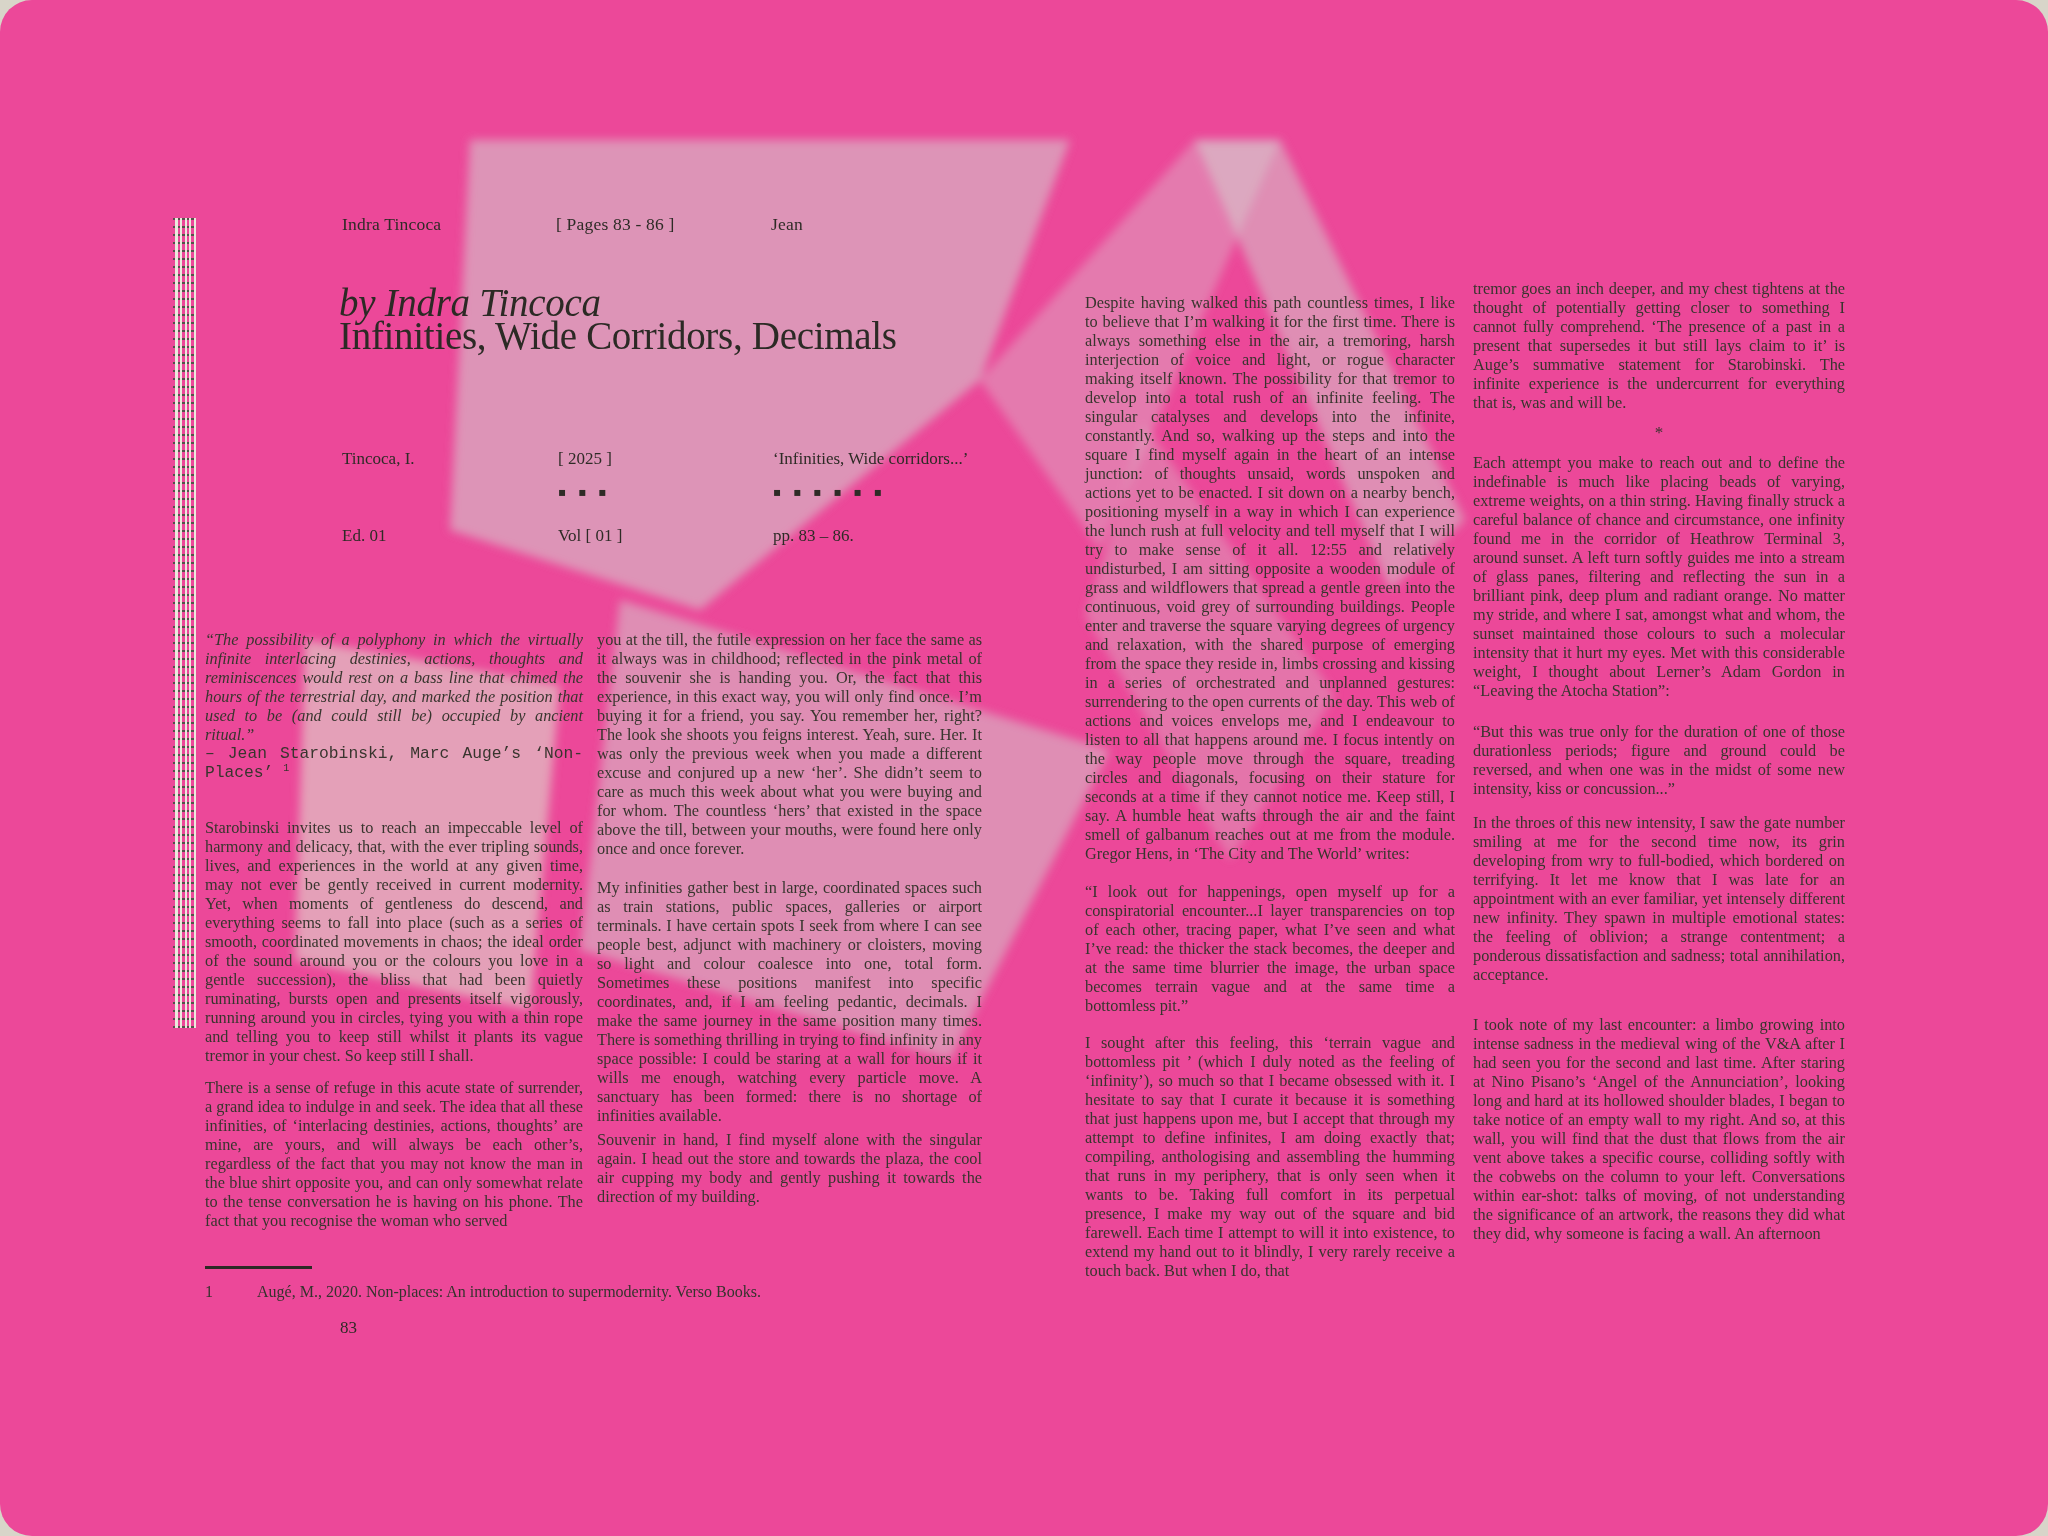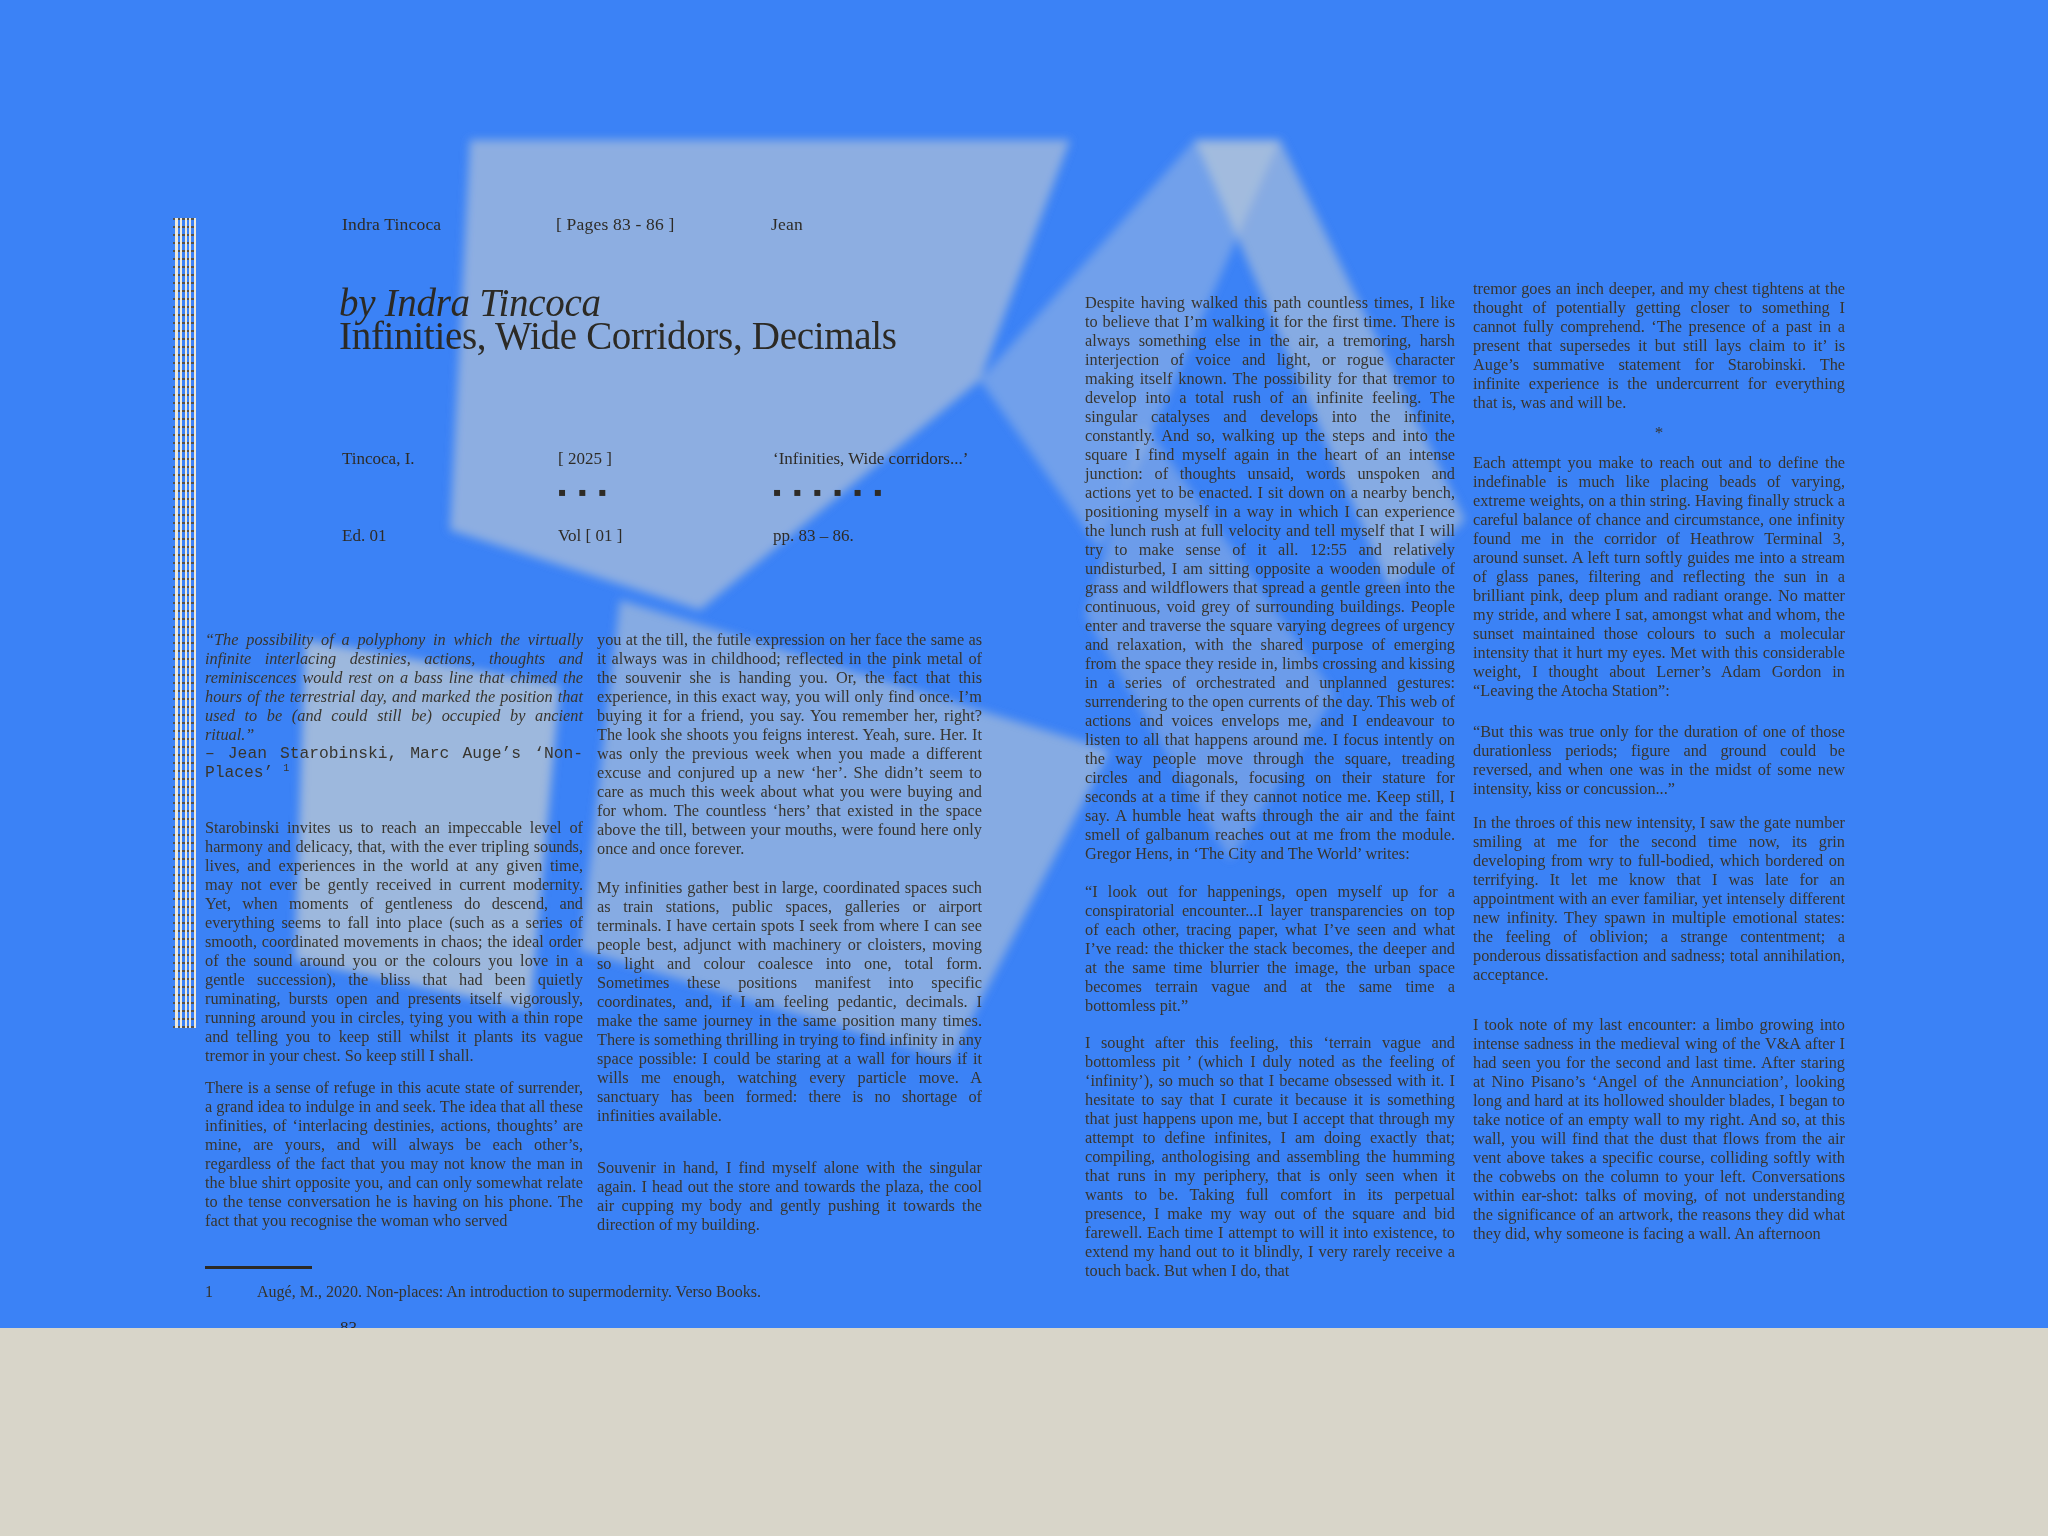--- a/index.html
+++ b/index.html
@@ -1,20 +1,20 @@
 <!DOCTYPE html>
 <html><head>
 <meta charset="utf-8">
 <style>
   html,body{margin:0;padding:0;background:#d8d5c9;}
   .page{
-    position:relative;width:2048px;height:1328px;
-    background:#3b82f6;
+    position:relative;width:2048px;height:1536px;
+    background:#ec4899;
     font-family:"Liberation Serif","DejaVu Serif",serif;
-    color:#38352e;overflow:hidden;
+    color:#38352e;overflow:hidden;border-radius:32px;
   }
   .watermark{position:absolute;left:280px;top:130px;width:1250px;height:980px;pointer-events:none;}
   .dotted-strip{
     position:absolute;left:173px;top:218px;width:23px;height:810px;
     background-image:
       repeating-linear-gradient(90deg, transparent 0 2.5px, #ece9dd 2.5px 4.6px),
       repeating-linear-gradient(180deg, #55524a 0 2.4px, transparent 2.4px 8px);
   }
   .hdr{position:absolute;top:214px;font-size:17.5px;color:#2e2b26;letter-spacing:.2px;white-space:nowrap;}
   .title-block{position:absolute;left:339px;top:286px;color:#2c2a25;}
@@ -80,21 +80,21 @@
   <div class="col" style="left:205px;top:630px;width:378px;">
     <p class="quote">“The possibility of a polyphony in which the virtually infinite interlacing destinies, actions, thoughts and reminiscences would rest on a bass line that chimed the hours of the terrestrial day, and marked the position that used to be (and could still be) occupied by ancient ritual.”</p>
     <p class="attribution"><span>–  Jean Starobinski, Marc Auge’s ‘Non-Places’ </span><sup>1</sup></p>
     <p style="margin-top:36px">Starobinski invites us to reach an impeccable level of harmony and delicacy, that, with the ever tripling sounds, lives, and experiences in the world at any given time, may not ever be gently received in current modernity. Yet, when moments of gentleness do descend, and everything seems to fall into place (such as a series of smooth, coordinated movements in chaos; the ideal order of the sound around you or the colours you love in a gentle succession), the bliss that had been quietly ruminating, bursts open and presents itself vigorously, running around you in circles, tying you with a thin rope and telling you to keep still whilst it plants its vague tremor in your chest. So keep still I shall.</p>
     <p style="margin-top:13px">There is a sense of refuge in this acute state of surrender, a grand idea to indulge in and seek. The idea that all these infinities, of ‘interlacing destinies, actions, thoughts’ are mine, are yours, and will always be each other’s, regardless of the fact that you may not know the man in the blue shirt opposite you, and can only somewhat relate to the tense conversation he is having on his phone. The fact that you recognise the woman who served</p>
   </div>
 
   <div class="col" style="left:597px;top:630px;width:385px;">
     <p>you at the till, the futile expression on her face the same as it always was in childhood; reflected in the pink metal of the souvenir she is handing you. Or, the fact that this experience, in this exact way, you will only find once. I’m buying it for a friend, you say. You remember her, right? The look she shoots you feigns interest. Yeah, sure. Her. It was only the previous week when you made a different excuse and conjured up a new ‘her’. She didn’t seem to care as much this week about what you were buying and for whom. The countless ‘hers’ that existed in the space above the till, between your mouths, were found here only once and once forever.</p>
     <p style="margin-top:20px">My infinities gather best in large, coordinated spaces such as train stations, public spaces, galleries or airport terminals. I have certain spots I seek from where I can see people best, adjunct with machinery or cloisters, moving so light and colour coalesce into one, total form. Sometimes these positions manifest into specific coordinates, and, if I am feeling pedantic, decimals. I make the same journey in the same position many times. There is something thrilling in trying to find infinity in any space possible: I could be staring at a wall for hours if it wills me enough, watching every particle move. A sanctuary has been formed: there is no shortage of infinities available.</p>
-    <p style="margin-top:33px">Souvenir in hand, I find myself alone with the singular again. I head out the store and towards the plaza, the cool air cupping my body and gently pushing it towards the direction of my building.</p>
+    <p style="margin-top:5px">Souvenir in hand, I find myself alone with the singular again. I head out the store and towards the plaza, the cool air cupping my body and gently pushing it towards the direction of my building.</p>
   </div>
 
   <div class="col" style="left:1085px;top:293px;width:370px;">
     <p>Despite having walked this path countless times, I like to believe that I’m walking it for the first time. There is always something else in the air, a tremoring, harsh interjection of voice and light, or rogue character making itself known. The possibility for that tremor to develop into a total rush of an infinite feeling. The singular catalyses and develops into the infinite, constantly. And so, walking up the steps and into the square I find myself again in the heart of an intense junction: of thoughts unsaid, words unspoken and actions yet to be enacted. I sit down on a nearby bench, positioning myself in a way in which I can experience the lunch rush at full velocity and tell myself that I will try to make sense of it all. 12:55 and relatively undisturbed, I am sitting opposite a wooden module of grass and wildflowers that spread a gentle green into the continuous, void grey of surrounding buildings. People enter and traverse the square varying degrees of urgency and relaxation, with the shared purpose of emerging from the space they reside in, limbs crossing and kissing in a series of orchestrated and unplanned gestures: surrendering to the open currents of the day. This web of actions and voices envelops me, and I endeavour to listen to all that happens around me. I focus intently on the way people move through the square, treading circles and diagonals, focusing on their stature for seconds at a time if they cannot notice me. Keep still, I say. A humble heat wafts through the air and the faint smell of galbanum reaches out at me from the module. Gregor Hens, in ‘The City and The World’ writes:</p>
     <p style="margin-top:19px">“I look out for happenings, open myself up for a conspiratorial encounter...I layer transparencies on top of each other, tracing paper, what I’ve seen and what I’ve read: the thicker the stack becomes, the deeper and at the same time blurrier the image, the urban space becomes terrain vague and at the same time a bottomless pit.”</p>
     <p style="margin-top:18px">I sought after this feeling, this ‘terrain vague and bottomless pit ’ (which I duly noted as the feeling of ‘infinity’), so much so that I became obsessed with it. I hesitate to say that I curate it because it is something that just happens upon me, but I accept that through my attempt to define infinites, I am doing exactly that; compiling, anthologising and assembling the humming that runs in my periphery, that is only seen when it wants to be. Taking full comfort in its perpetual presence, I make my way out of the square and bid farewell. Each time I attempt to will it into existence, to extend my hand out to it blindly, I very rarely receive a touch back. But when I do, that</p>
   </div>
 
   <div class="col" style="left:1473px;top:279px;width:372px;">
     <p>tremor goes an inch deeper, and my chest tightens at the thought of potentially getting closer to something I cannot fully comprehend. ‘The presence of a past in a present that supersedes it but still lays claim to it’ is Auge’s summative statement for Starobinski. The infinite experience is the undercurrent for everything that is, was and will be.</p>

